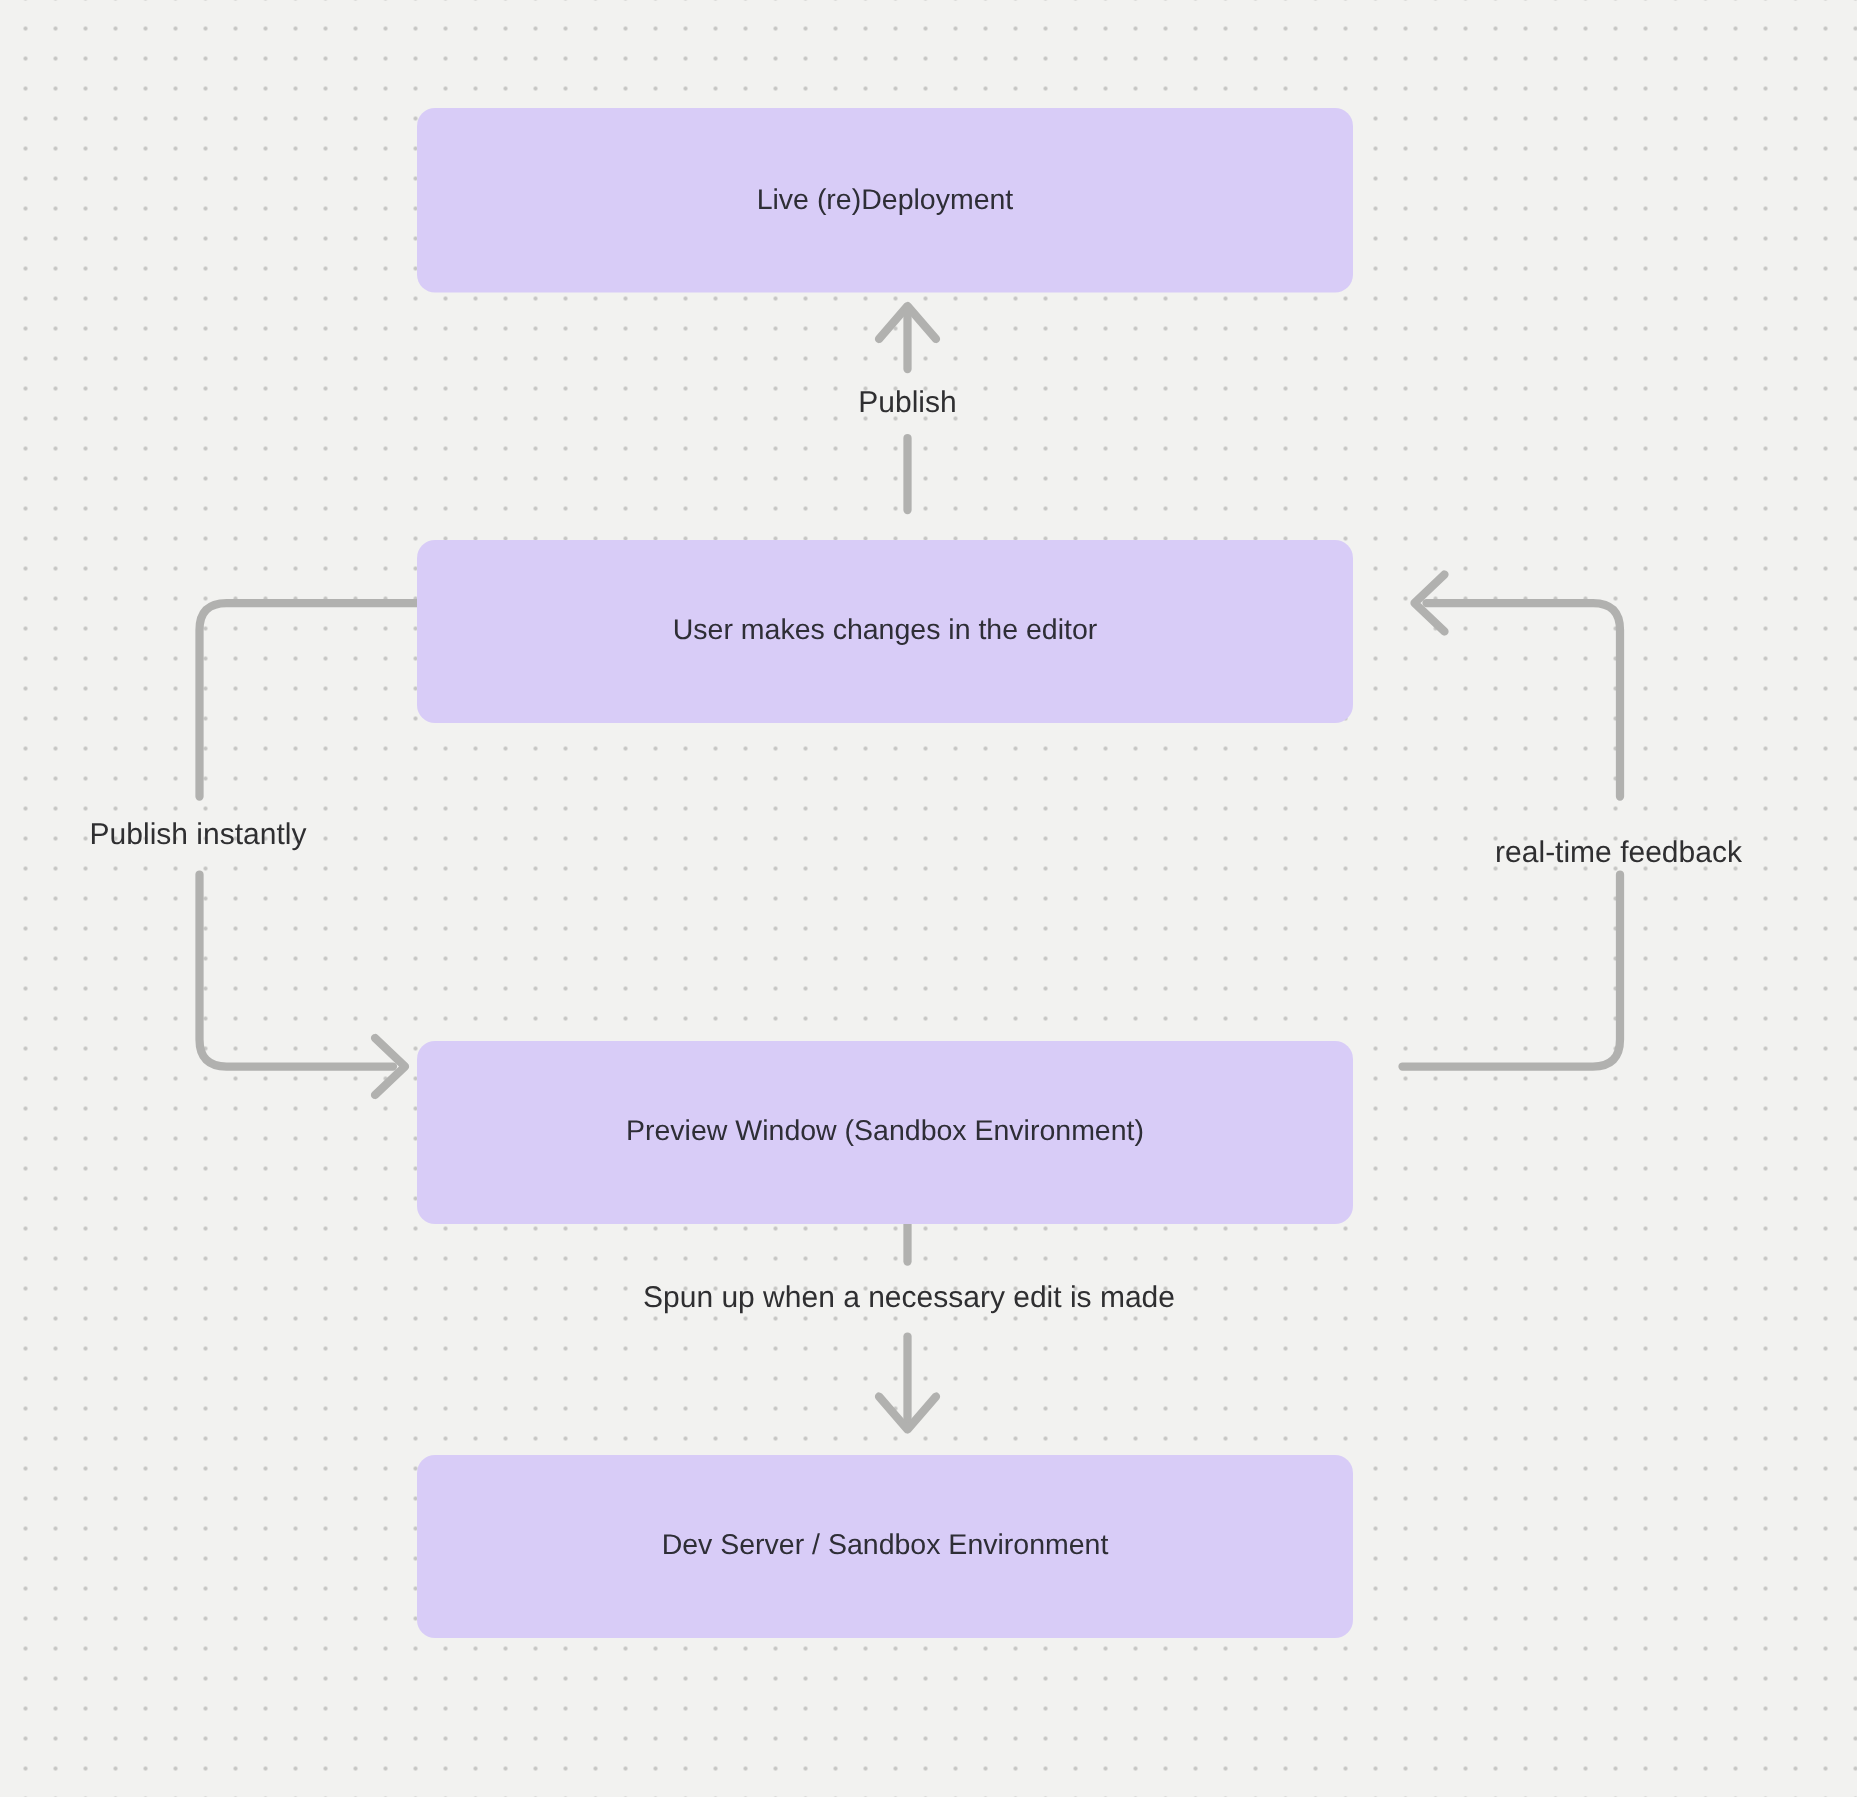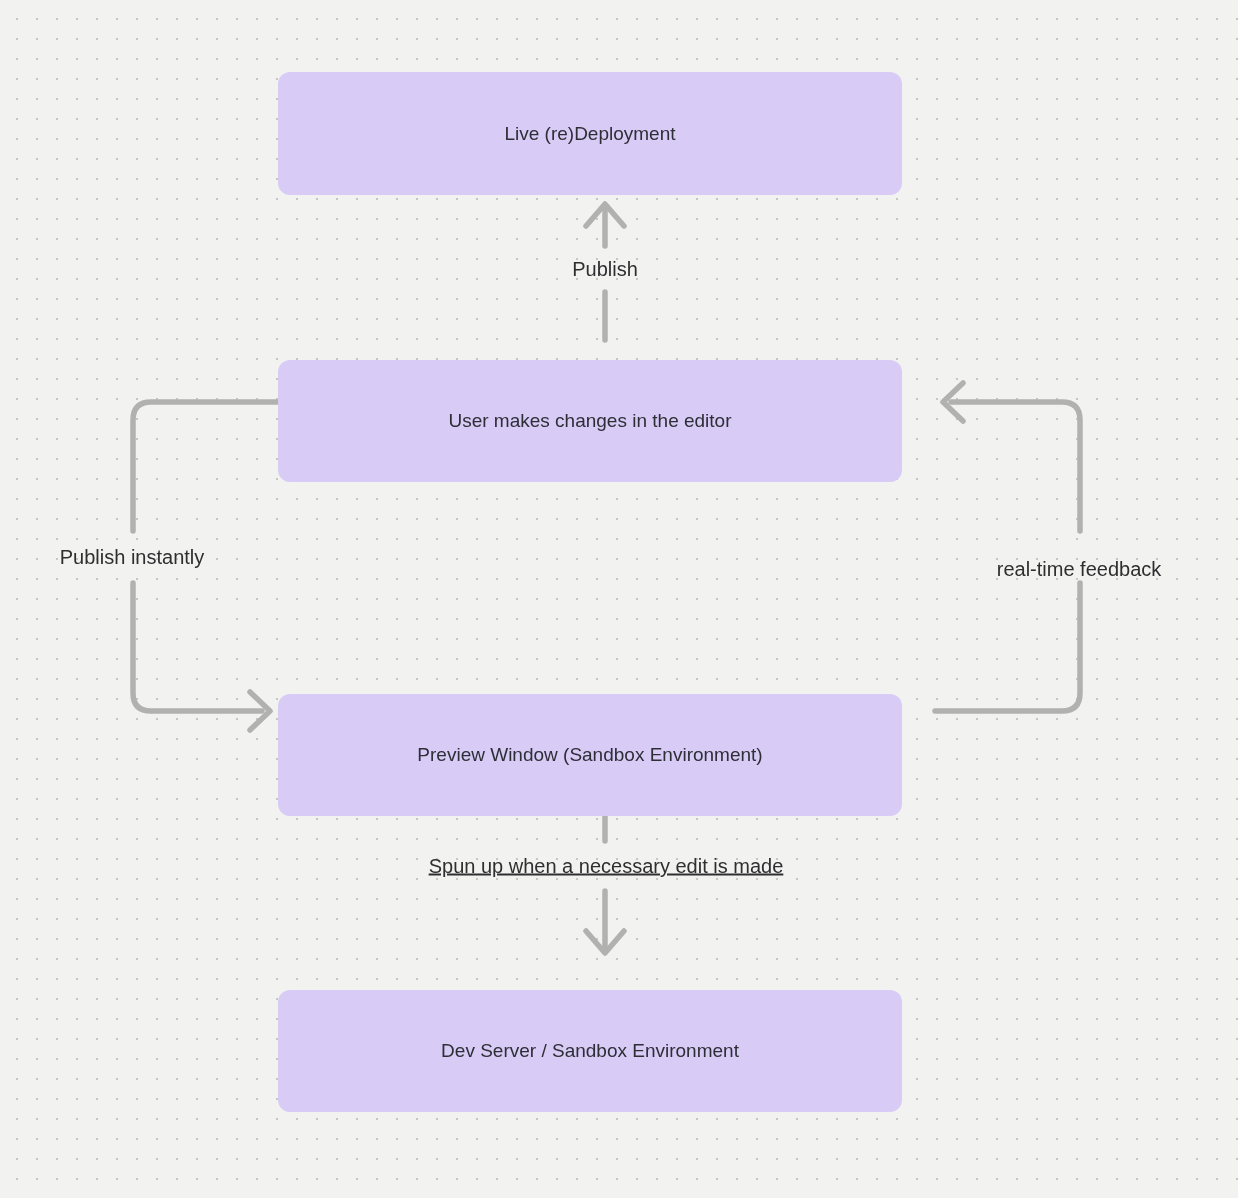--- a/index.html
+++ b/index.html
@@ -43,33 +43,33 @@
     align-items: center;
     justify-content: center;
     font-size: 19px;
     color: #2e2e36;
     text-align: center;
     box-sizing: border-box;
   }
   .node-live      { top: 72px;  }
   .node-editor    { top: 360px; height: 122px; }
   .node-preview   { top: 650px; height: 122px; margin-top: 44px; }
-  .node-devserver { top: 990px; height: 122px; }
+  .node-devserver { top: 970px; height: 122px; }
   .edge-label {
     position: absolute;
     transform: translate(-50%, -50%);
     white-space: nowrap;
     font-size: 20px;
     color: #2f2f31;
     text-align: right;
   }
   .label-publish   { left: 605px;  top: 269px; }
   .label-updates   { left: 132px;  top: 557px; }
   .label-feedback  { left: 1079px; top: 557px; margin-top: 12px; }
-  .label-spun      { left: 606px;  top: 866px; text-decoration: underline; }
+  .label-spun      { left: 606px;  top: 866px; }
 </style>
 </head>
 <body>
 
 <svg class="edges-svg" viewBox="0 0 1238 1198" xmlns="http://www.w3.org/2000/svg">
 
   <g>
     <path d="M 586 226 L 605 204 L 624 226"></path>
     <path d="M 605 207 L 605 246"></path>
     <path d="M 605 292 L 605 340"></path>

